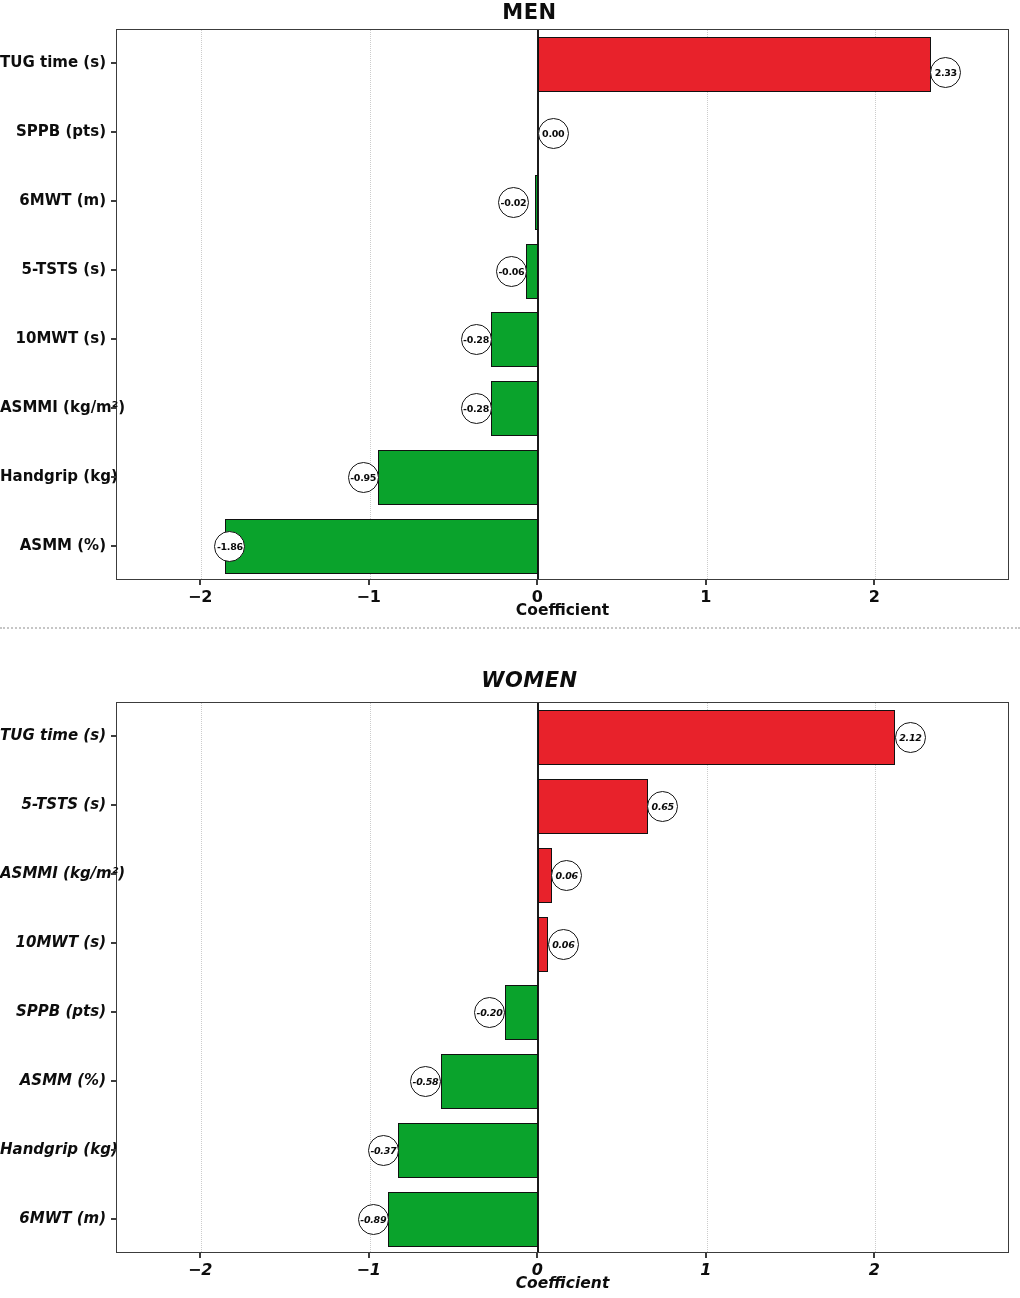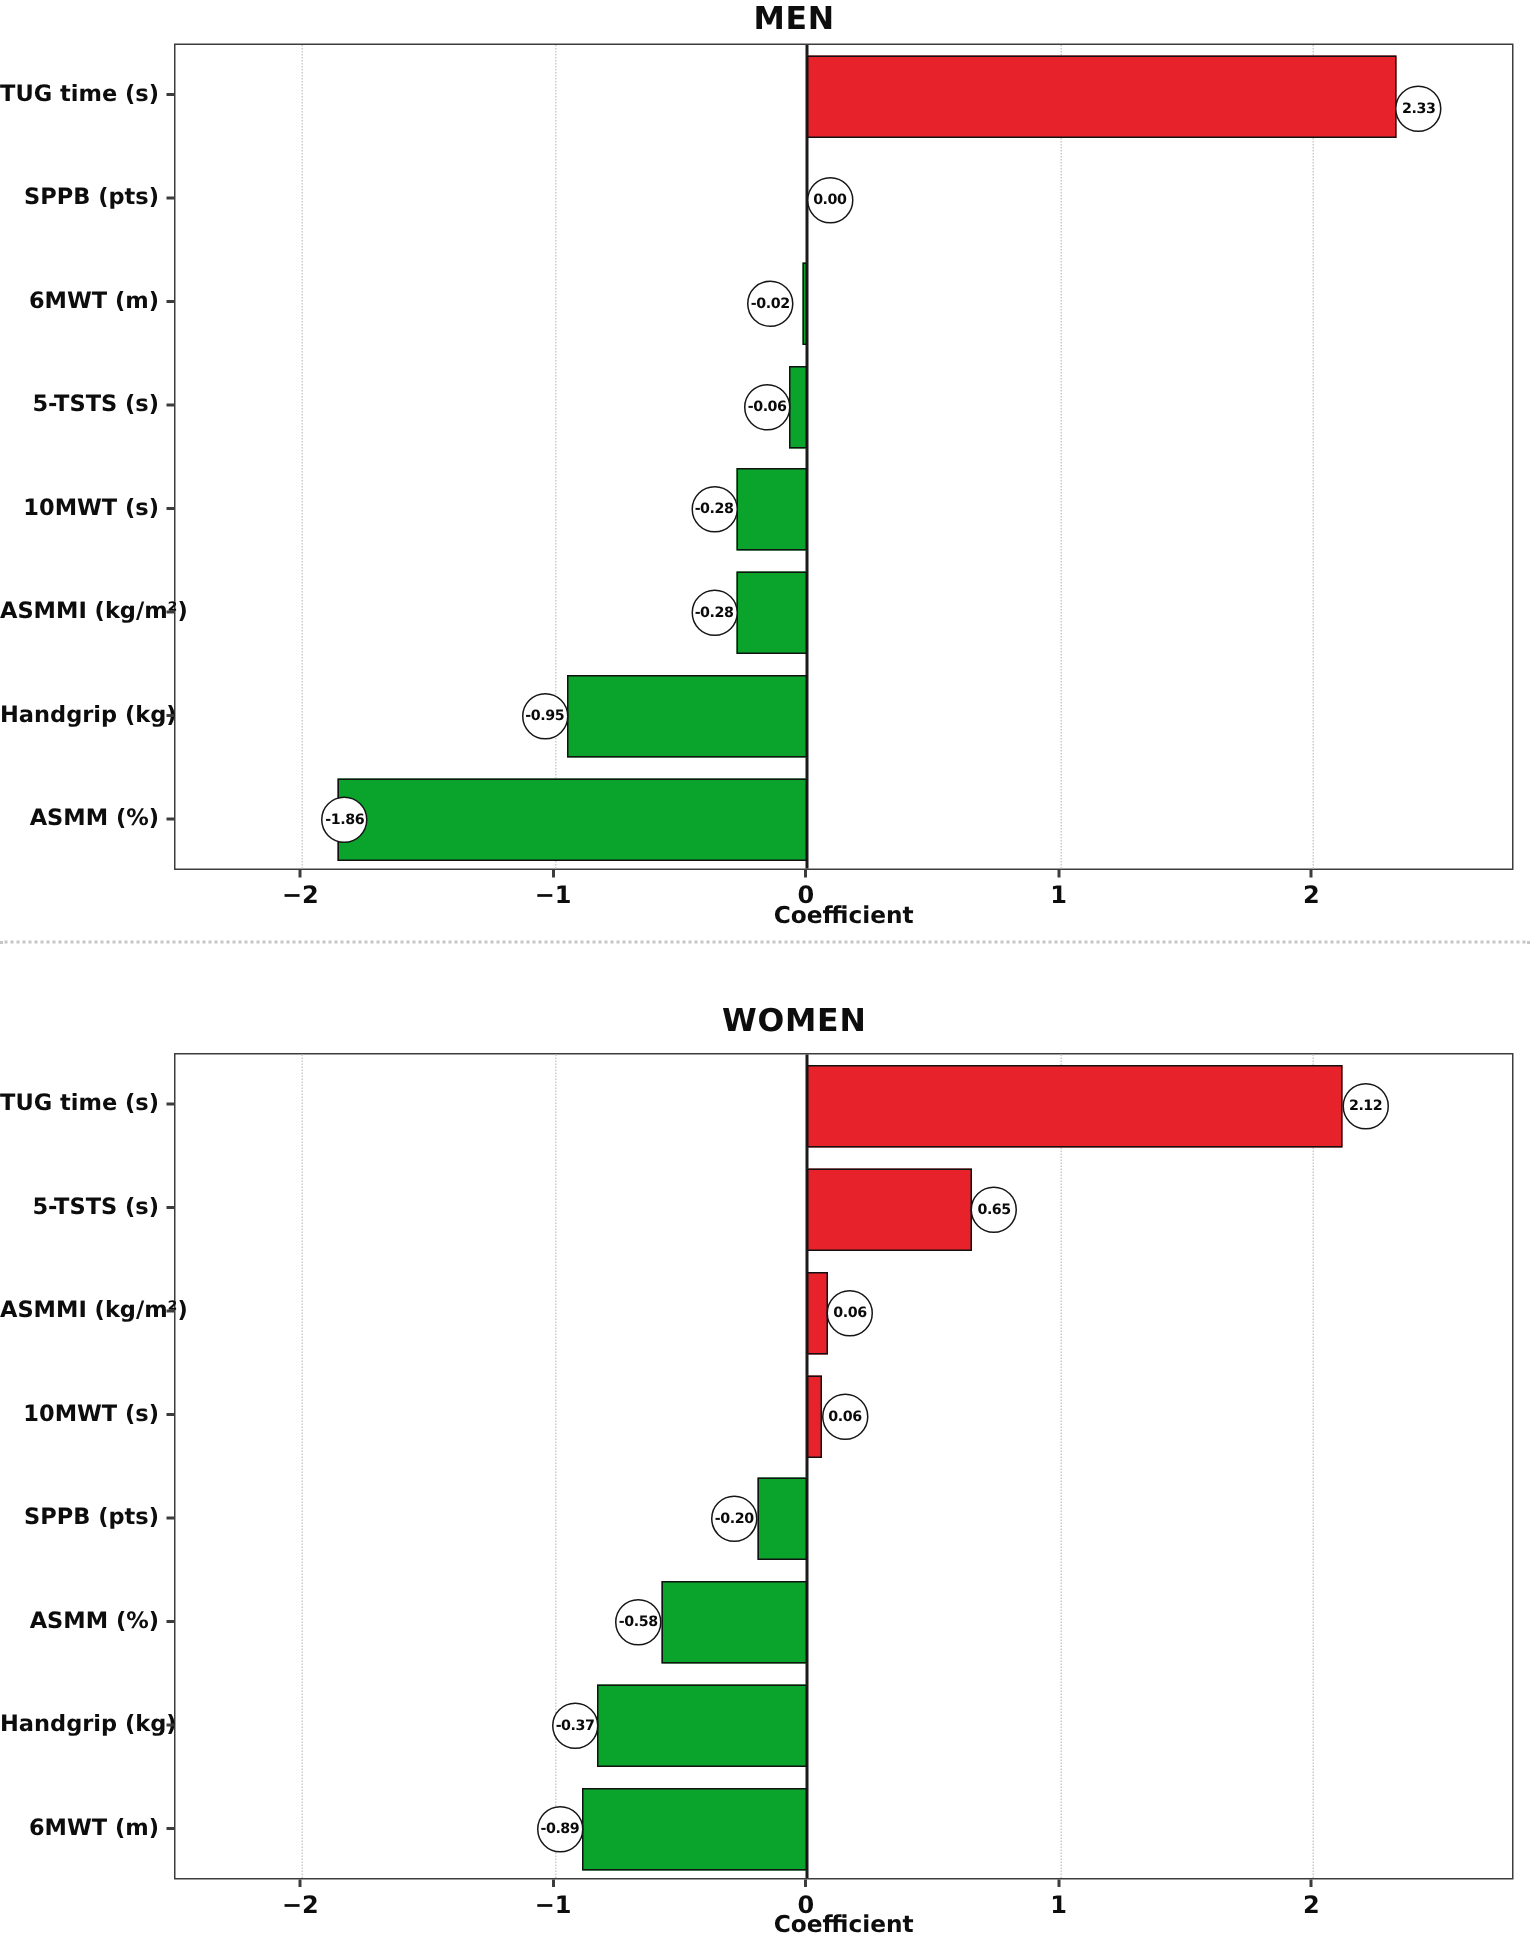--- a/index.html
+++ b/index.html
@@ -2,21 +2,21 @@
 <html><head>
 <meta charset="utf-8">
 <style>
   html,body{margin:0;padding:0;background:#ffffff;}
   .page{
     position:relative;width:1020px;height:1298px;background:#ffffff;overflow:hidden;
     font-family:"DejaVu Sans","Liberation Sans",sans-serif;font-weight:700;color:#111;
   }
   .figure{position:absolute;left:0;width:1020px;height:649px;}
   .figure[data-fig="0"]{top:0;text-decoration:underline;}
-  .figure[data-fig="1"]{top:649px;}
+  .figure[data-fig="1"]{top:649px;font-style:italic;}
 
   .fig-title{
     position:absolute;left:83px;width:893px;text-align:center;
     font-size:21px;letter-spacing:.5px;color:#0d0d0d;
   }
   .figure[data-fig="0"] .fig-title{top:0px;}
   .figure[data-fig="1"] .fig-title{top:19px;}
 
   .plot{
     position:absolute;background:#ffffff;border:1.6px solid #3c3c3c;

